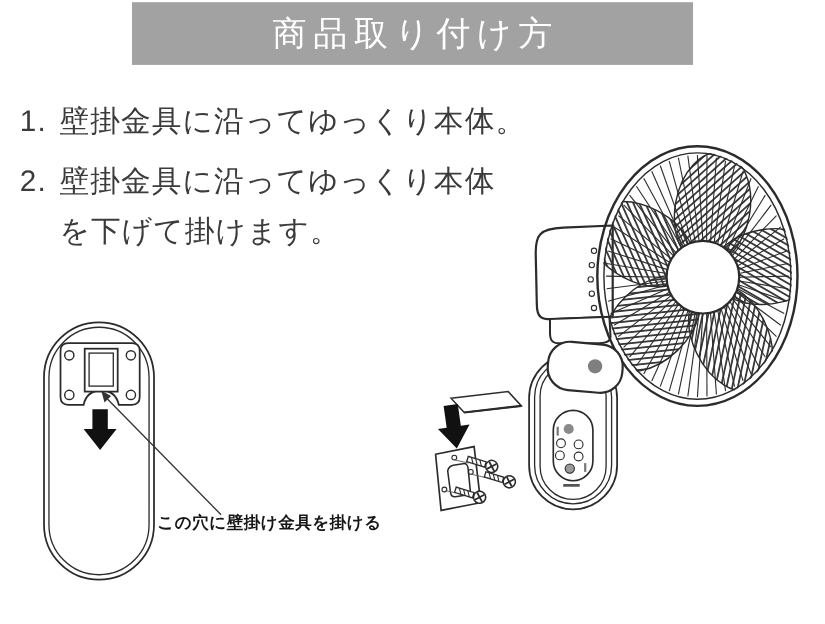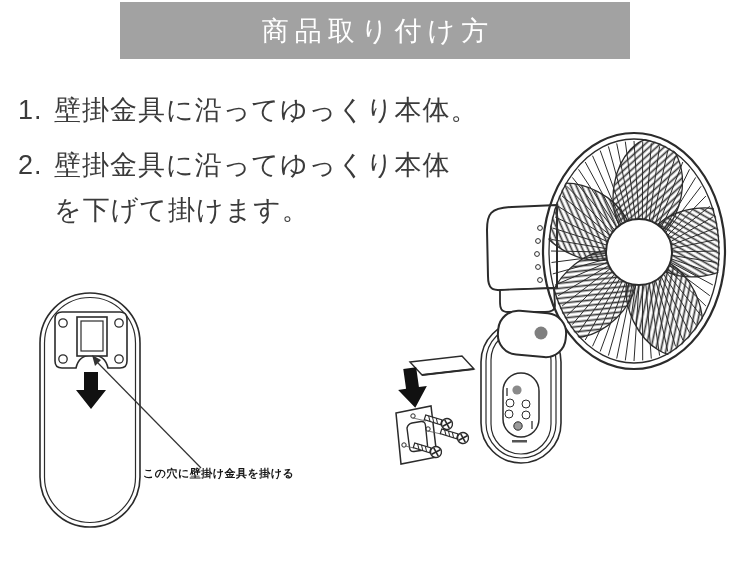--- a/index.html
+++ b/index.html
@@ -3,31 +3,31 @@
 <meta charset="utf-8">
 <style>
   html,body{margin:0;padding:0;background:#fff;}
   body{width:750px;height:567px;overflow:hidden;
        font-family:"Liberation Sans",sans-serif;}
   .page{position:relative;width:750px;height:567px;background:#fff;}
 
   .banner{position:absolute;left:120px;top:2px;width:510px;height:57px;
           background:var(--banner-bg,#a2a2a2);
           display:flex;align-items:center;justify-content:center;}
-  .banner span{color:var(--banner-text,#fff);font-size:27px;letter-spacing:6px;
+  .banner span{color:var(--banner-text,#fff);font-size:31px;letter-spacing:6px;
                font-weight:500;text-indent:6px;white-space:nowrap;}
 
   .steps{position:absolute;left:18px;top:88px;margin:0;padding:0;list-style:none;
          color:var(--body-text,#3b3b3b);}
   .step{display:flex;margin-bottom:10px;font-size:27px;line-height:45px;
         letter-spacing:1px;}
   .step .num{width:36px;flex:0 0 36px;}
   .step .txt{white-space:pre-line;}
 
-  .callout{position:absolute;left:143px;top:466px;font-size:11px;font-weight:700;
+  .callout{position:absolute;left:143px;top:466px;font-size:15px;font-weight:700;
            color:#161616;letter-spacing:0.5px;white-space:nowrap;}
 
   svg.art{position:absolute;left:0;top:0;}
 </style>
 </head>
 <body>
 
 <div class="page">
 
   <div class="banner">

